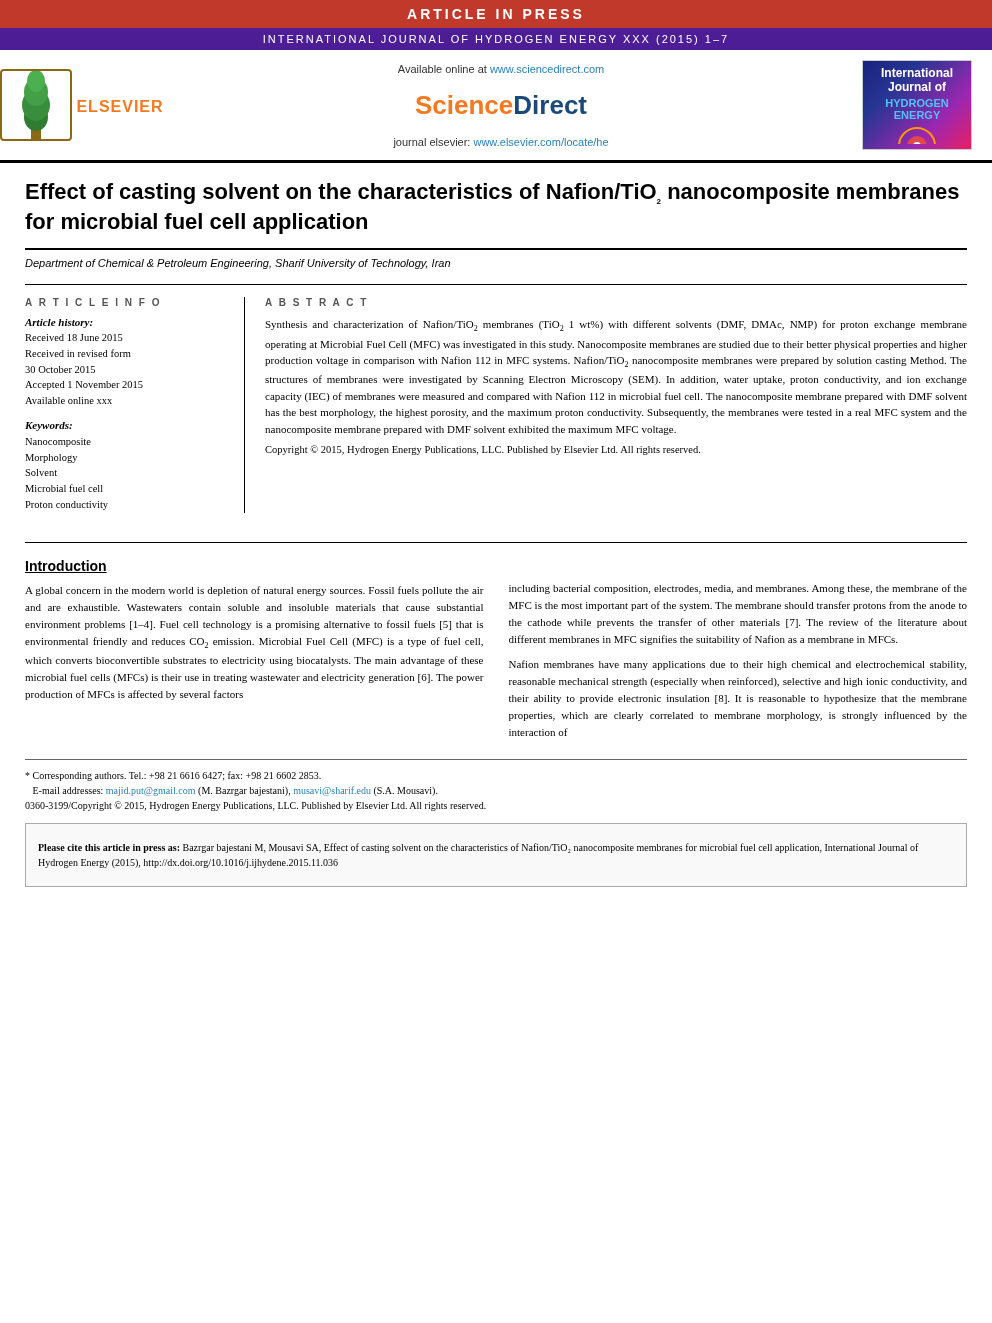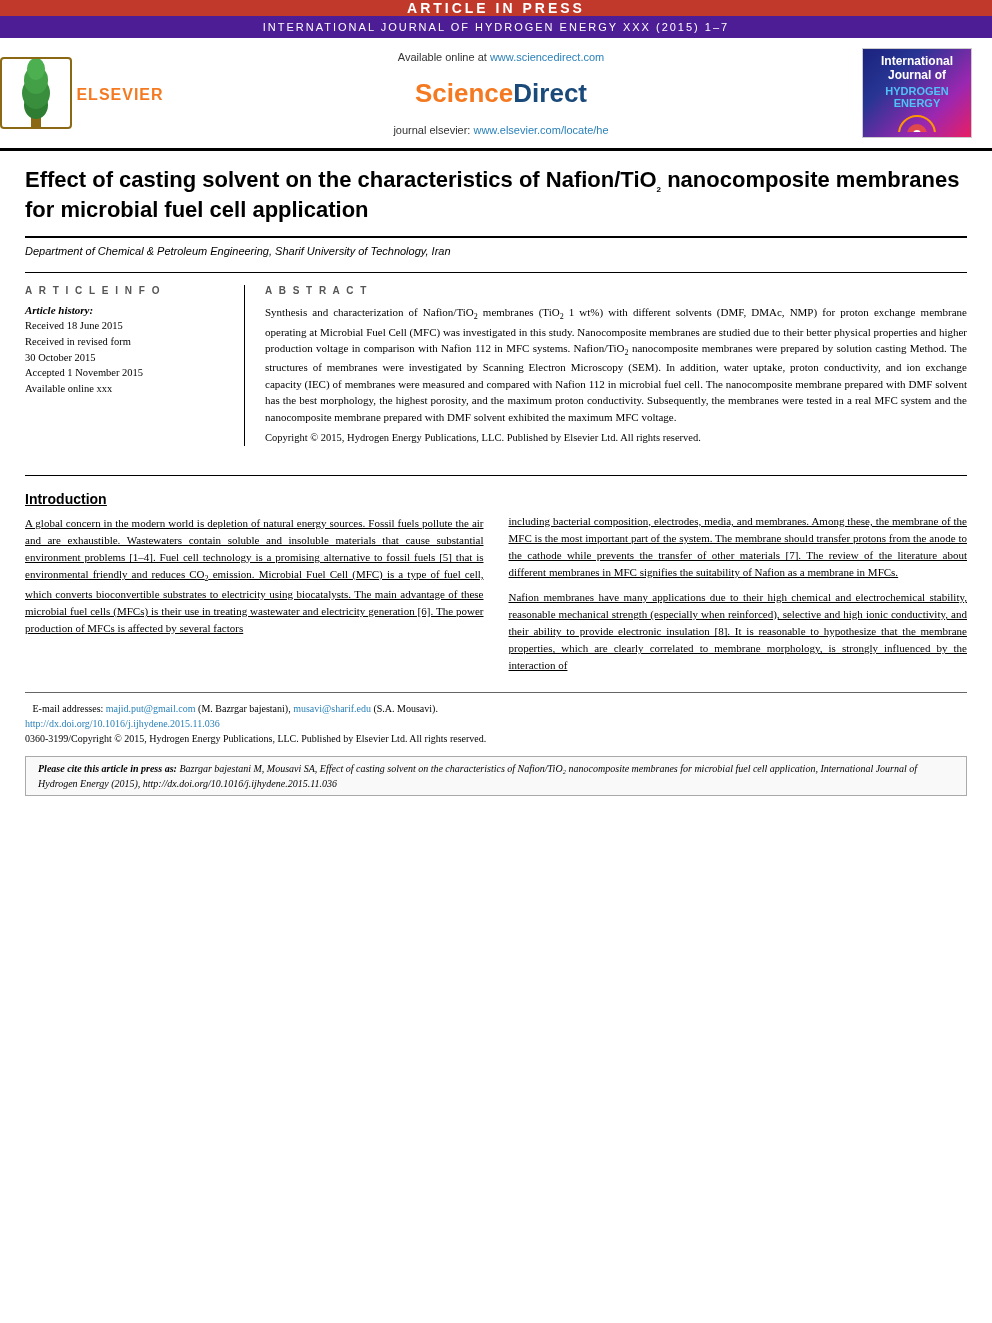--- a/index.html
+++ b/index.html
@@ -9,21 +9,21 @@
       background: #fff;
       font-family: 'Times New Roman', Times, serif;
       font-size: 13px;
       color: #000;
     }
 
     
     .article-in-press-banner {
       background: #c0392b;
       text-align: center;
-      padding: 0 0;
+      padding: 6px 0;
       color: #fff;
       font-size: 14px;
       font-weight: bold;
       letter-spacing: 3px;
       font-family: Arial, sans-serif;
     }
 
     
     .journal-bar {
       background: #4c1d95;
@@ -232,21 +232,20 @@
     
     .body-content {
       border-top: 1px solid #000;
       padding-top: 15px;
       margin-top: 5px;
     }
 
     .two-col {
       display: flex;
       gap: 25px;
-      text-decoration: underline;
     }
     .col-left {
       flex: 1;
     }
     .col-right {
       flex: 1;
     }
 
     .section-title {
       font-size: 14px;
@@ -277,25 +276,24 @@
     }
     .footnote-link {
       color: #2980b9;
       text-decoration: none;
     }
 
     
     .citation-box {
       border: 1px solid #aaa;
       background: #f9f9f9;
-      padding: 4px 12px;
+      padding: 16px 12px;
       font-size: 10px;
       line-height: 1.5;
       margin-top: 10px;
-      font-style: italic;
     }
     .citation-box-label {
       font-weight: bold;
     }
 
     sup { font-size: 8px; }
     sub { font-size: 8px; }
     .link { color: #2980b9; text-decoration: none; }
   </style>
 </head>
@@ -364,20 +362,28 @@
 
     <div class="article-info">
       <div class="article-info-title">A R T I C L E   I N F O</div>
       <div class="info-section-label">Article history:</div>
       <div class="info-line">Received 18 June 2015</div>
       <div class="info-line">Received in revised form</div>
       <div class="info-line">30 October 2015</div>
       <div class="info-line">Accepted 1 November 2015</div>
       <div class="info-line">Available online xxx</div>
 
+      <div class="keywords-section">
+        <div class="info-section-label">Keywords:</div>
+        <div class="keyword-item">Nanocomposite</div>
+        <div class="keyword-item">Morphology</div>
+        <div class="keyword-item">Solvent</div>
+        <div class="keyword-item">Microbial fuel cell</div>
+        <div class="keyword-item">Proton conductivity</div>
+      </div>
     </div>
 
     <div class="abstract-section">
       <div class="abstract-title">A B S T R A C T</div>
       <div class="abstract-text">
         Synthesis and characterization of Nafion/TiO<sub>2</sub> membranes (TiO<sub>2</sub> 1 wt%) with different solvents (DMF, DMAc, NMP) for proton exchange membrane operating at Microbial Fuel Cell (MFC) was investigated in this study. Nanocomposite membranes are studied due to their better physical properties and higher production voltage in comparison with Nafion 112 in MFC systems. Nafion/TiO<sub>2</sub> nanocomposite membranes were prepared by solution casting Method. The structures of membranes were investigated by Scanning Electron Microscopy (SEM). In addition, water uptake, proton conductivity, and ion exchange capacity (IEC) of membranes were measured and compared with Nafion 112 in microbial fuel cell. The nanocomposite membrane prepared with DMF solvent has the best morphology, the highest porosity, and the maximum proton conductivity. Subsequently, the membranes were tested in a real MFC system and the nanocomposite membrane prepared with DMF solvent exhibited the maximum MFC voltage.
       </div>
       <div class="copyright-text">Copyright © 2015, Hydrogen Energy Publications, LLC. Published by Elsevier Ltd. All rights reserved.</div>
     </div>
   </div>
@@ -397,29 +403,29 @@
           including bacterial composition, electrodes, media, and membranes. Among these, the membrane of the MFC is the most important part of the system. The membrane should transfer protons from the anode to the cathode while prevents the transfer of other materials [7]. The review of the literature about different membranes in MFC signifies the suitability of Nafion as a membrane in MFCs.
         </p>
         <p class="body-para">
           Nafion membranes have many applications due to their high chemical and electrochemical stability, reasonable mechanical strength (especially when reinforced), selective and high ionic conductivity, and their ability to provide electronic insulation [8]. It is reasonable to hypothesize that the membrane properties, which are clearly correlated to membrane morphology, is strongly influenced by the interaction of
         </p>
       </div>
     </div>
 
     <div class="footnotes">
       <div class="footnote-line">
+        <span>* Corresponding authors. Tel.: +98 21 6616 6427; fax: +98 21 6602 2853.</span>
+      </div>
+      <div class="footnote-line">
         &nbsp;&nbsp;&nbsp;<span>E-mail addresses:</span>
         <a class="footnote-link">majid.put@gmail.com</a>
         <span>(M. Bazrgar bajestani),</span>
         <a class="footnote-link">musavi@sharif.edu</a>
         <span>(S.A. Mousavi).</span>
       </div>
-      <div class="footnote-line">
-        <a class="footnote-link">http://dx.doi.org/10.1016/j.ijhydene.2015.11.036</a>
-      </div>
       <div class="footnote-line">0360-3199/Copyright © 2015, Hydrogen Energy Publications, LLC. Published by Elsevier Ltd. All rights reserved.</div>
     </div>
 
     <div class="citation-box">
       <span class="citation-box-label">Please cite this article in press as:</span>
       <span>Bazrgar bajestani M, Mousavi SA, Effect of casting solvent on the characteristics of Nafion/TiO₂ nanocomposite membranes for microbial fuel cell application, International Journal of Hydrogen Energy (2015), http://dx.doi.org/10.1016/j.ijhydene.2015.11.036</span>
     </div>
   </div>
 </div>
 

